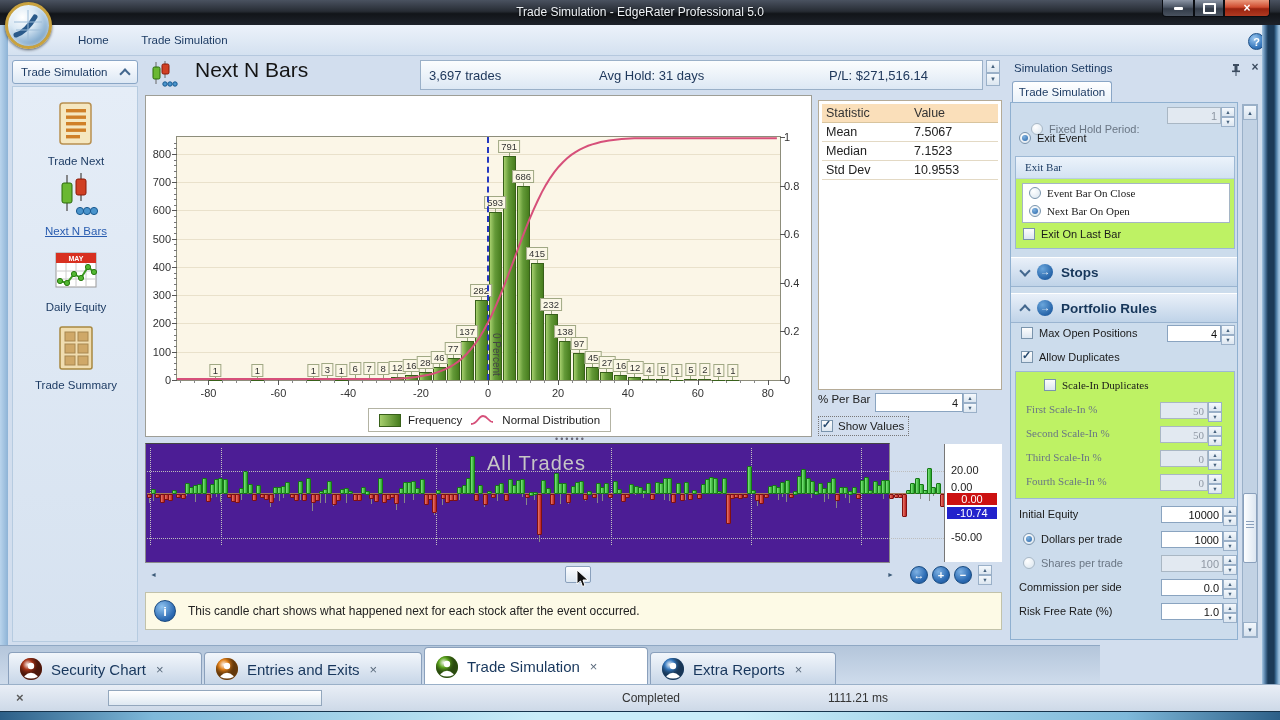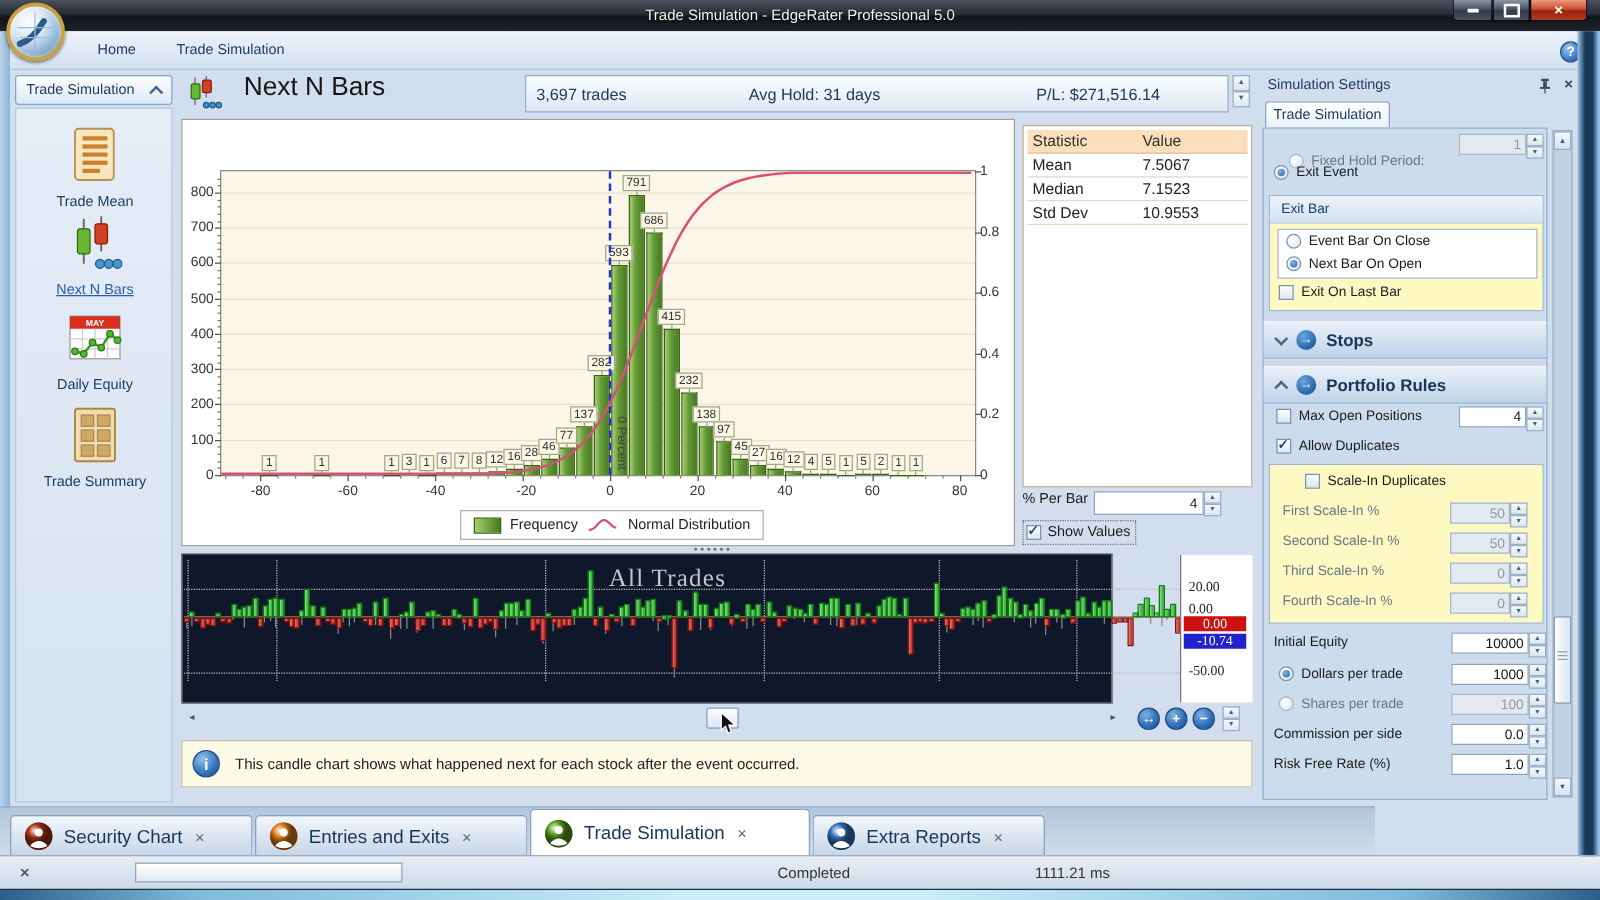--- a/index.html
+++ b/index.html
@@ -111,22 +111,22 @@
   .cb{width:12px;height:12px;border:1px solid #7a94ac;box-sizing:border-box;
     background:linear-gradient(180deg,#fdfdfd,#dce6f0);position:relative;flex:none;}
   .cb.on::after{content:"✓";position:absolute;left:0px;top:-3px;font-size:11px;font-weight:bold;color:#27496e;}
   .rd{width:12px;height:12px;border:1px solid #7a94ac;border-radius:50%;box-sizing:border-box;
     background:radial-gradient(circle at 35% 30%,#fff,#d8e4ee);position:relative;flex:none;}
   .rd.on::after{content:"";position:absolute;left:2px;top:2px;width:6px;height:6px;border-radius:50%;
     background:radial-gradient(circle at 35% 30%,#7fb2e0,#2a66a8);}
   .rd.dis{border-color:#a8b8c6;}
 
   
-  .trades-card{left:145px;top:443px;width:745px;height:120px;background:#0f172a;border:1px solid #8a8a8a;
-    border-top:1px solid #444;box-sizing:border-box;font-family:Liberation Serif, serif;}
+  .trades-card{left:145px;top:443px;width:745px;height:120px;background:#4c1d95;border:1px solid #8a8a8a;
+    border-top:1px solid #444;box-sizing:border-box;}
   .trades-plot{position:absolute;left:1px;top:4px;width:797px;height:97px;overflow:hidden;}
   .watermark{position:absolute;left:340px;top:4px;font-size:20px;color:#c6c6c6;letter-spacing:1px;z-index:1;}
   .tgrid-v{position:absolute;top:0;height:97px;width:0;border-left:1px dotted #c2c2c2;}
   .tgrid-h{position:absolute;left:0;width:797px;height:0;border-top:1px dotted #bdbdbd;}
   .tzero{position:absolute;left:0;width:797px;height:1px;background:#a87858;z-index:2;}
   .tbar{position:absolute;width:3px;z-index:3;}
   .tbar.gain{background:linear-gradient(90deg,#7ee67e,#28a428);border:1px solid #157815;border-radius:1px;}
   .tbar.loss{background:linear-gradient(90deg,#e87a6a,#bb1f1f);border:1px solid #801010;border-radius:1px;}
   .tstem{position:absolute;width:1px;background:#888;z-index:2;}
   .dateband{position:absolute;left:1px;top:101px;width:797px;height:17px;background:#e3e3e3;
@@ -165,21 +165,21 @@
   .set-tab{position:absolute;left:4px;top:25px;width:100px;height:21px;border:1px solid #8aa6c6;border-bottom:none;
     border-radius:3px 3px 0 0;background:linear-gradient(180deg,#ffffff,#e9f1f9);box-sizing:border-box;
     font-size:11.5px;color:#1e3c64;text-align:center;line-height:20px;}
   .set-content{position:absolute;left:2px;top:46px;width:228px;height:538px;border:1px solid #8fb0d0;
     background:#ccdcec;box-sizing:border-box;}
   .srow{position:absolute;display:flex;align-items:center;gap:6px;font-size:11px;color:#1a1a1a;}
   .srow .dim{color:#6a7684;}
   .numbox{position:absolute;height:17px;border:1px solid #8aa4c0;background:#fff;font-size:11px;color:#111;
     text-align:right;line-height:17px;padding-right:3px;box-sizing:border-box;}
   .numbox.dis{background:#e2e9f1;color:#8f98a4;border-color:#a9b7c4;}
-  .groupbox{position:absolute;border:1px solid #9db8d4;background:#fef9c3;box-sizing:border-box;}
+  .groupbox{position:absolute;border:1px solid #9db8d4;background:#bef264;box-sizing:border-box;font-family:Liberation Serif, serif;}
   .grouphdr{height:21px;background:linear-gradient(180deg,#ecf3fb,#d3e2f2);border-bottom:1px solid #b9cee2;
     font-size:11px;color:#1c3c64;line-height:21px;padding-left:9px;}
   .whitebox{position:absolute;background:#fff;border:1px solid #a5b5c5;box-sizing:border-box;}
   .sechdr{position:absolute;left:0;width:226px;height:30px;display:flex;align-items:center;gap:8px;
     background:linear-gradient(180deg,#e9f0f9,#bfd3e8);border-top:1px solid #fff;border-bottom:1px solid #9ab4d0;
     padding-left:10px;box-sizing:border-box;}
   .sechdr .txt{font-size:13.5px;font-weight:bold;color:#16365a;}
   .goicon{width:16px;height:16px;border-radius:50%;color:#fff;font-size:10px;font-weight:bold;text-align:center;
     line-height:16px;background:radial-gradient(circle at 35% 30%,#6aa6dc,#2a68ac 65%,#17508e);flex:none;}
   .set-scroll{position:absolute;left:234px;top:48px;width:16px;height:534px;background:#c2d2e4;
@@ -254,21 +254,21 @@
       <span><svg width="38" height="46" viewBox="0 0 38 46">
             <rect x="3" y="2" width="31" height="41" rx="3" fill="#f5e7c0" stroke="#b89050" stroke-width="1.5"></rect>
             <g fill="#d08028">
               <rect x="9" y="8" width="20" height="3.4"></rect>
               <rect x="9" y="14.5" width="20" height="3.4"></rect>
               <rect x="9" y="21" width="20" height="3.4"></rect>
               <rect x="9" y="27.5" width="20" height="3.4"></rect>
               <rect x="9" y="34" width="14" height="3.4"></rect>
             </g>
           </svg></span>
-      <span class="lbl">Trade Mean</span>
+      <span class="lbl">Trade Next</span>
     </div>
     <div class="side-item sel" style="top:84px;">
       <span><svg width="44" height="46" viewBox="0 0 44 46">
             <line x1="13" y1="4" x2="13" y2="40" stroke="#666" stroke-width="1.5"></line>
             <rect x="8" y="12" width="10" height="20" rx="2" fill="#6ab832" stroke="#2a6a0a"></rect>
             <line x1="27" y1="2" x2="27" y2="30" stroke="#666" stroke-width="1.5"></line>
             <rect x="22" y="8" width="10" height="16" rx="2" fill="#d04024" stroke="#8a1a08"></rect>
             <g stroke="#1a5a90">
               <circle cx="26" cy="40" r="3.6" fill="#4a94cc"></circle>
               <circle cx="33" cy="40" r="3.6" fill="#4a94cc"></circle>

